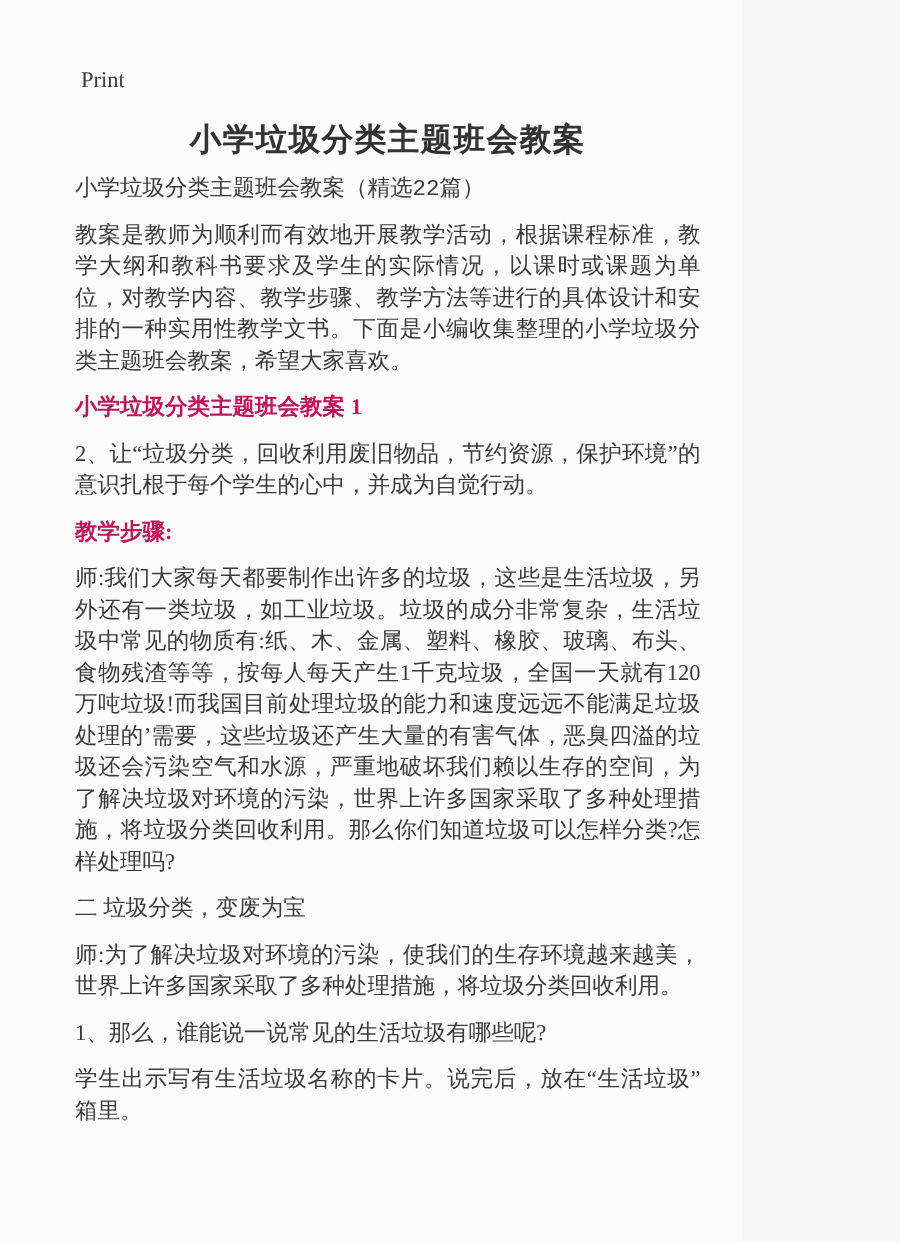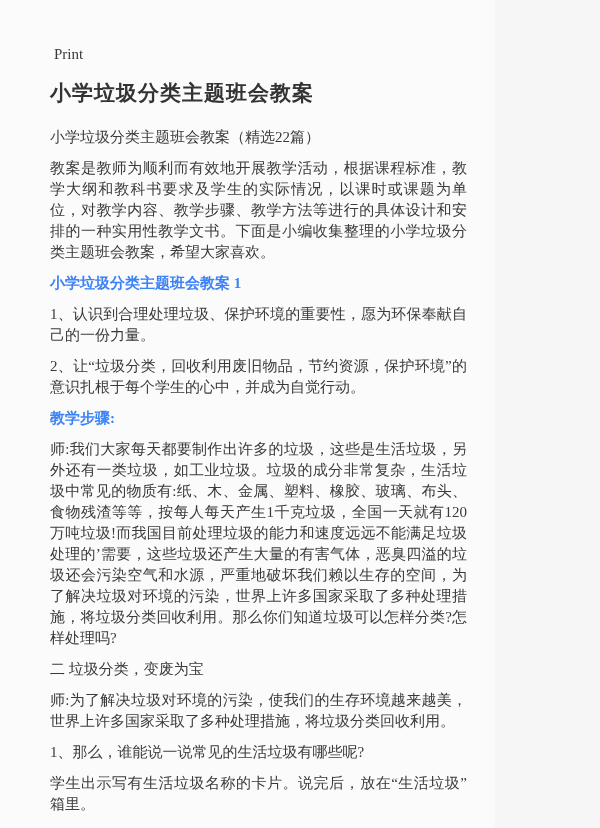--- a/index.html
+++ b/index.html
@@ -22,51 +22,51 @@
     margin:0 0 0 4px;
     font-size:15px;
     color:#3a3a3a;
     cursor:pointer;
   }
   .doc-title{
     margin:14px 0 0;
     font-size:21px;
     line-height:29px;
     font-weight:700;
+    text-align:center;
     color:#333333;
     letter-spacing:1px;
   }
   .para{
     margin:10px 0 0;
     font-size:15px;
     line-height:21px;
     font-weight:400;
     text-align:justify;
     text-justify:inter-ideograph;
   }
-  .subtitle{margin-top:19px;}
-  .bold{font-weight:700;color:#3b82f6;}
+  .subtitle{margin-top:8px;font-family:Liberation Mono, monospace;}
+  .bold{font-weight:700;color:#be185d;}
 </style>
 </head>
 <body>
 
 <div class="page">
 
   <span class="print-link">Print</span>
 
   <h1 class="doc-title">小学垃圾分类主题班会教案</h1>
 
   <p class="para subtitle">小学垃圾分类主题班会教案（精选22篇）</p>
 
   <p class="para">教案是教师为顺利而有效地开展教学活动，根据课程标准，教学大纲和教科书要求及学生的实际情况，以课时或课题为单位，对教学内容、教学步骤、教学方法等进行的具体设计和安排的一种实用性教学文书。下面是小编收集整理的小学垃圾分类主题班会教案，希望大家喜欢。</p>
 
   <p class="para bold">小学垃圾分类主题班会教案 1</p>
 
 
-  <p class="para">1、认识到合理处理垃圾、保护环境的重要性，愿为环保奉献自己的一份力量。</p>
 
   <p class="para">2、让“垃圾分类，回收利用废旧物品，节约资源，保护环境”的意识扎根于每个学生的心中，并成为自觉行动。</p>
 
   <p class="para bold">教学步骤:</p>
 
 
 
 
   <p class="para">师:我们大家每天都要制作出许多的垃圾，这些是生活垃圾，另外还有一类垃圾，如工业垃圾。垃圾的成分非常复杂，生活垃圾中常见的物质有:纸、木、金属、塑料、橡胶、玻璃、布头、食物残渣等等，按每人每天产生1千克垃圾，全国一天就有120万吨垃圾!而我国目前处理垃圾的能力和速度远远不能满足垃圾处理的’需要，这些垃圾还产生大量的有害气体，恶臭四溢的垃圾还会污染空气和水源，严重地破坏我们赖以生存的空间，为了解决垃圾对环境的污染，世界上许多国家采取了多种处理措施，将垃圾分类回收利用。那么你们知道垃圾可以怎样分类?怎样处理吗?</p>
 

